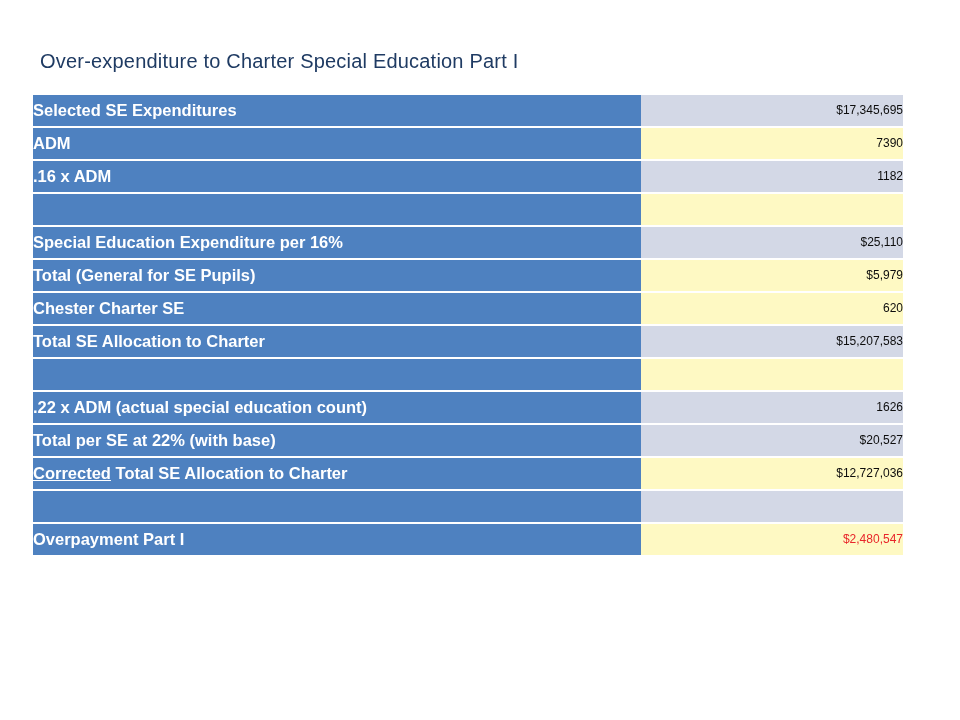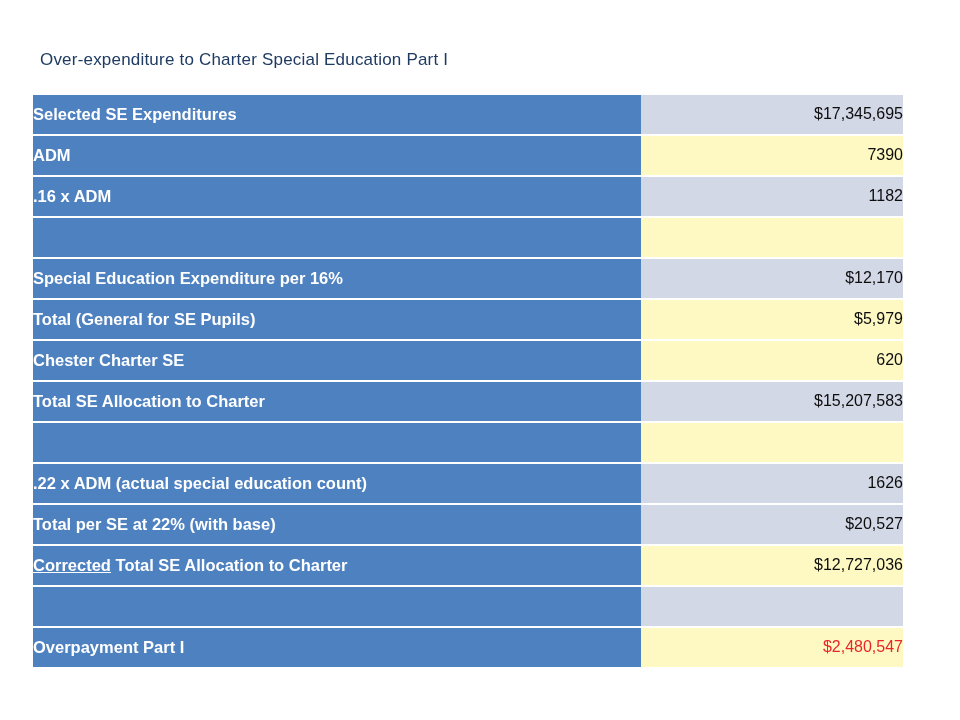--- a/index.html
+++ b/index.html
@@ -18,38 +18,38 @@
   #slide {
     position: absolute;
     inset: 0;
     background: #ffffff;
   }
 
   #slide-title {
     position: absolute;
     left: 40px;
     top: 50px;
-    font-size: 17px;
+    font-size: 20px;
     font-weight: 400;
     color: #1F3B63;
     letter-spacing: 0.2px;
     white-space: nowrap;
   }
 
   #data-table {
     position: absolute;
     left: 33px;
     top: 95px;
     width: 870px;
     border-collapse: separate;
     border-spacing: 0;
     table-layout: fixed;
   }
 
-  #data-table tr { height: 41px; }
+  #data-table tr { height: 33px; }
 
   #data-table td {
     padding: 0;
     vertical-align: middle;
     height: 33px;
     line-height: 1.05;
   }
 
   td.label-cell {
     width: 608px;
@@ -61,21 +61,21 @@
     padding-right: 6px;
     border-bottom: 2px solid #FFFFFF;
     white-space: nowrap;
     overflow: hidden;
     box-sizing: border-box;
   }
 
   td.value-cell {
     width: 262px;
     color: #0D0D0D;
-    font-size: 16px;
+    font-size: 12px;
     text-align: right;
     padding-right: 9px;
     border-bottom: 2px solid #FFFFFF;
     white-space: nowrap;
     box-sizing: border-box;
   }
 
   tr.band-dark td.value-cell { background: #D3D8E6; }
   tr.band-light td.value-cell { background: #fef9c3; }
 
@@ -107,21 +107,21 @@
         <tr class="band-dark">
           <td class="label-cell">.16 x ADM</td>
           <td class="value-cell">1182</td>
         </tr>
         <tr class="band-light blank-row">
           <td class="label-cell"></td>
           <td class="value-cell"></td>
         </tr>
         <tr class="band-dark">
           <td class="label-cell">Special Education Expenditure per 16%</td>
-          <td class="value-cell">$12,170</td>
+          <td class="value-cell">$25,110</td>
         </tr>
         <tr class="band-light">
           <td class="label-cell">Total (General for SE Pupils)</td>
           <td class="value-cell">$5,979</td>
         </tr>
         <tr class="band-light">
           <td class="label-cell">Chester Charter SE</td>
           <td class="value-cell">620</td>
         </tr>
         <tr class="band-dark">

